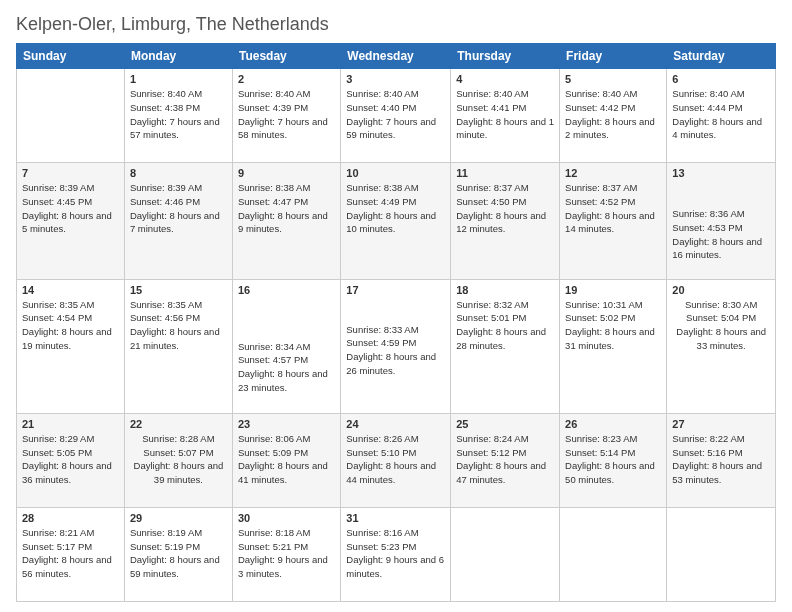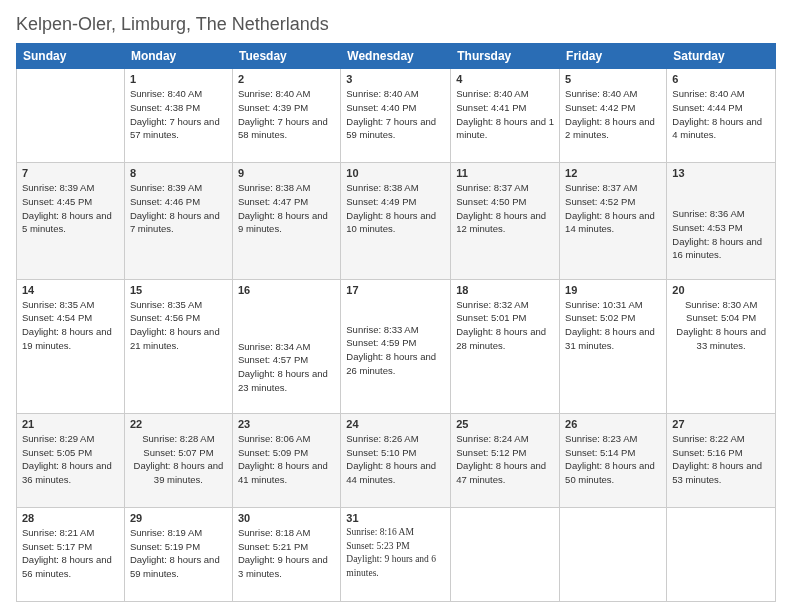--- a/index.html
+++ b/index.html
@@ -294,21 +294,21 @@
 Daylight: 8 hours and 59 minutes.</div>
           </td>
           <td>
             <span class="day-number">30</span>
             <div class="day-info" style="white-space: pre-line;">Sunrise: 8:18 AM
 Sunset: 5:21 PM
 Daylight: 9 hours and 3 minutes.</div>
           </td>
           <td>
             <span class="day-number">31</span>
-            <div class="day-info" style="white-space: pre-line; font-family: Liberation Serif, serif;">Sunrise: 8:16 AM
+            <div class="day-info" style="white-space: pre-line;">Sunrise: 8:16 AM
 Sunset: 5:23 PM
 Daylight: 9 hours and 6 minutes.</div>
           </td>
           <td class="empty-cell"></td>
           <td class="empty-cell"></td>
           <td class="empty-cell"></td>
         </tr>
       </tbody>
   </table>
 </div>

